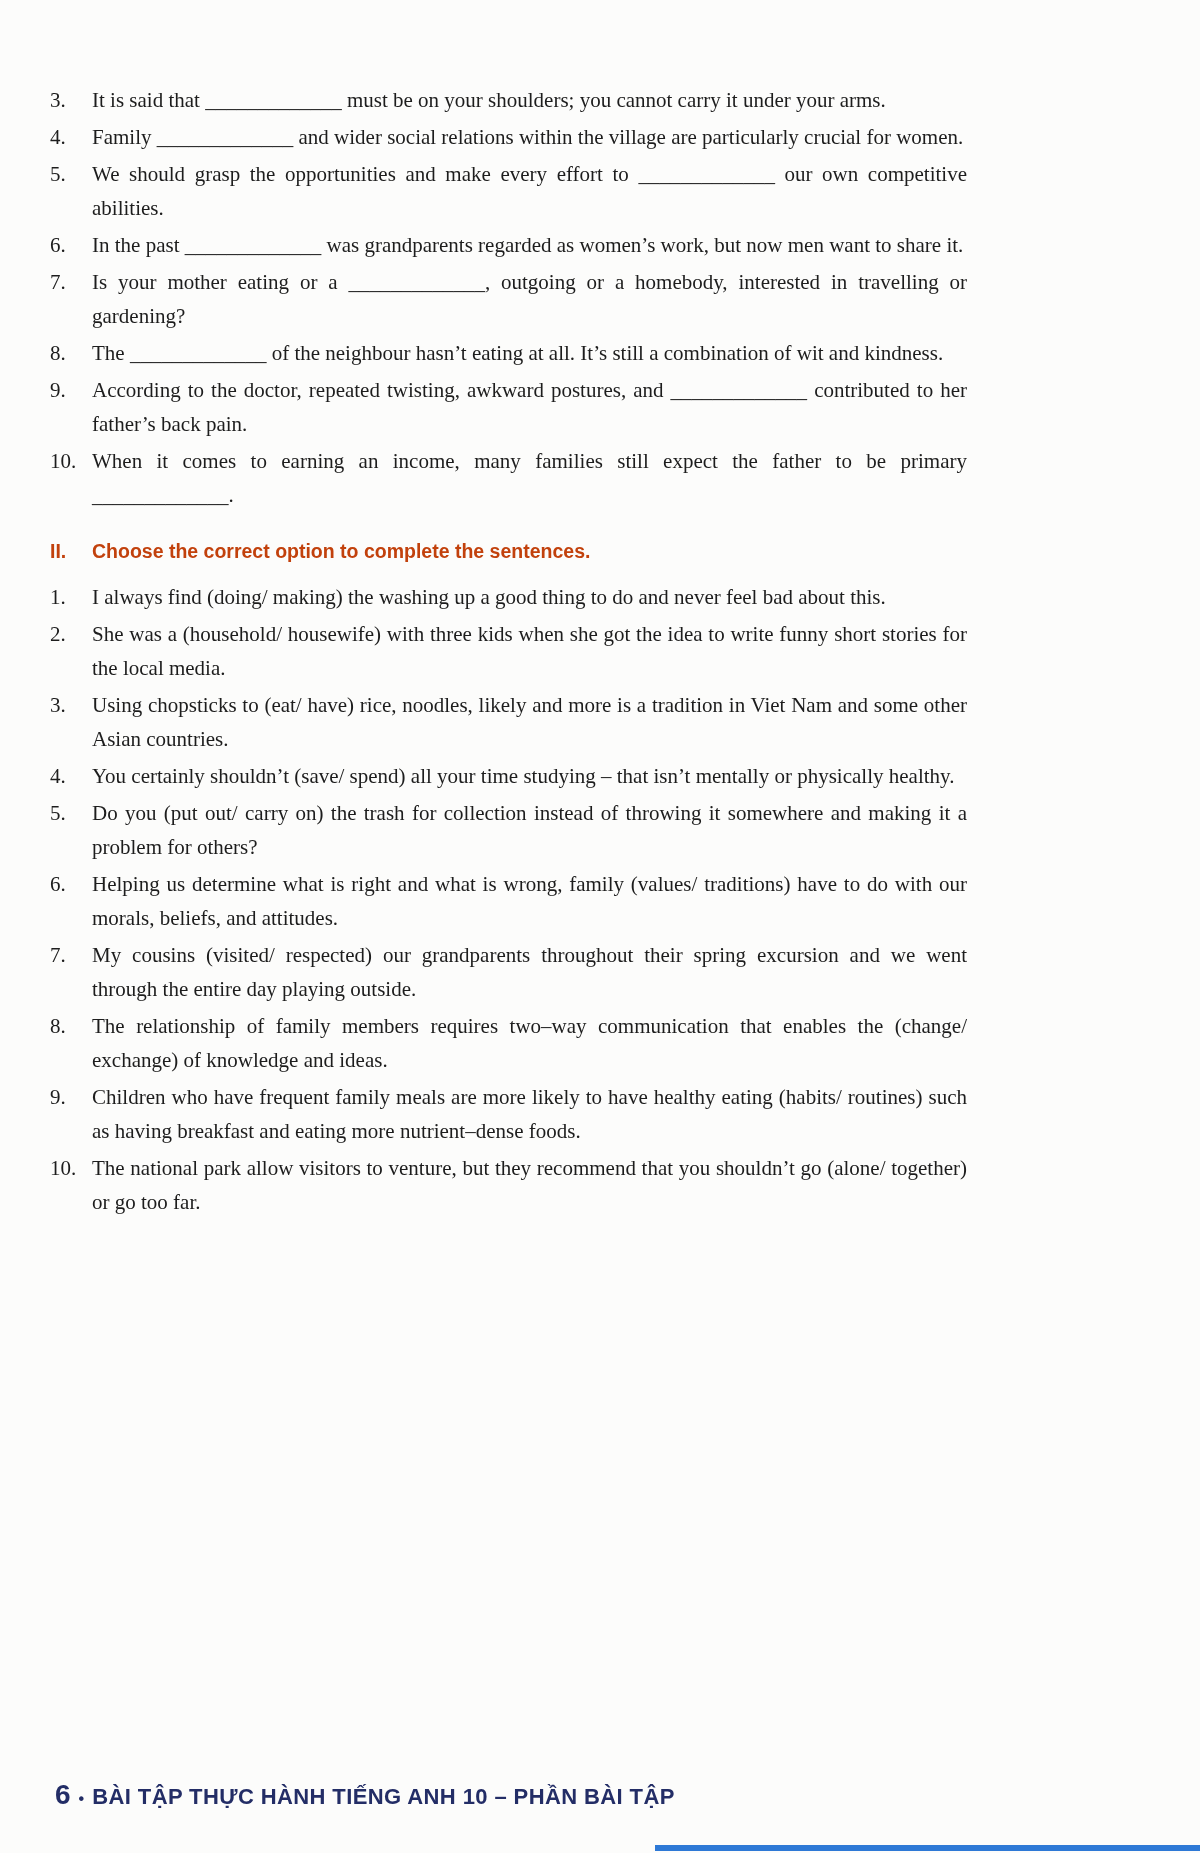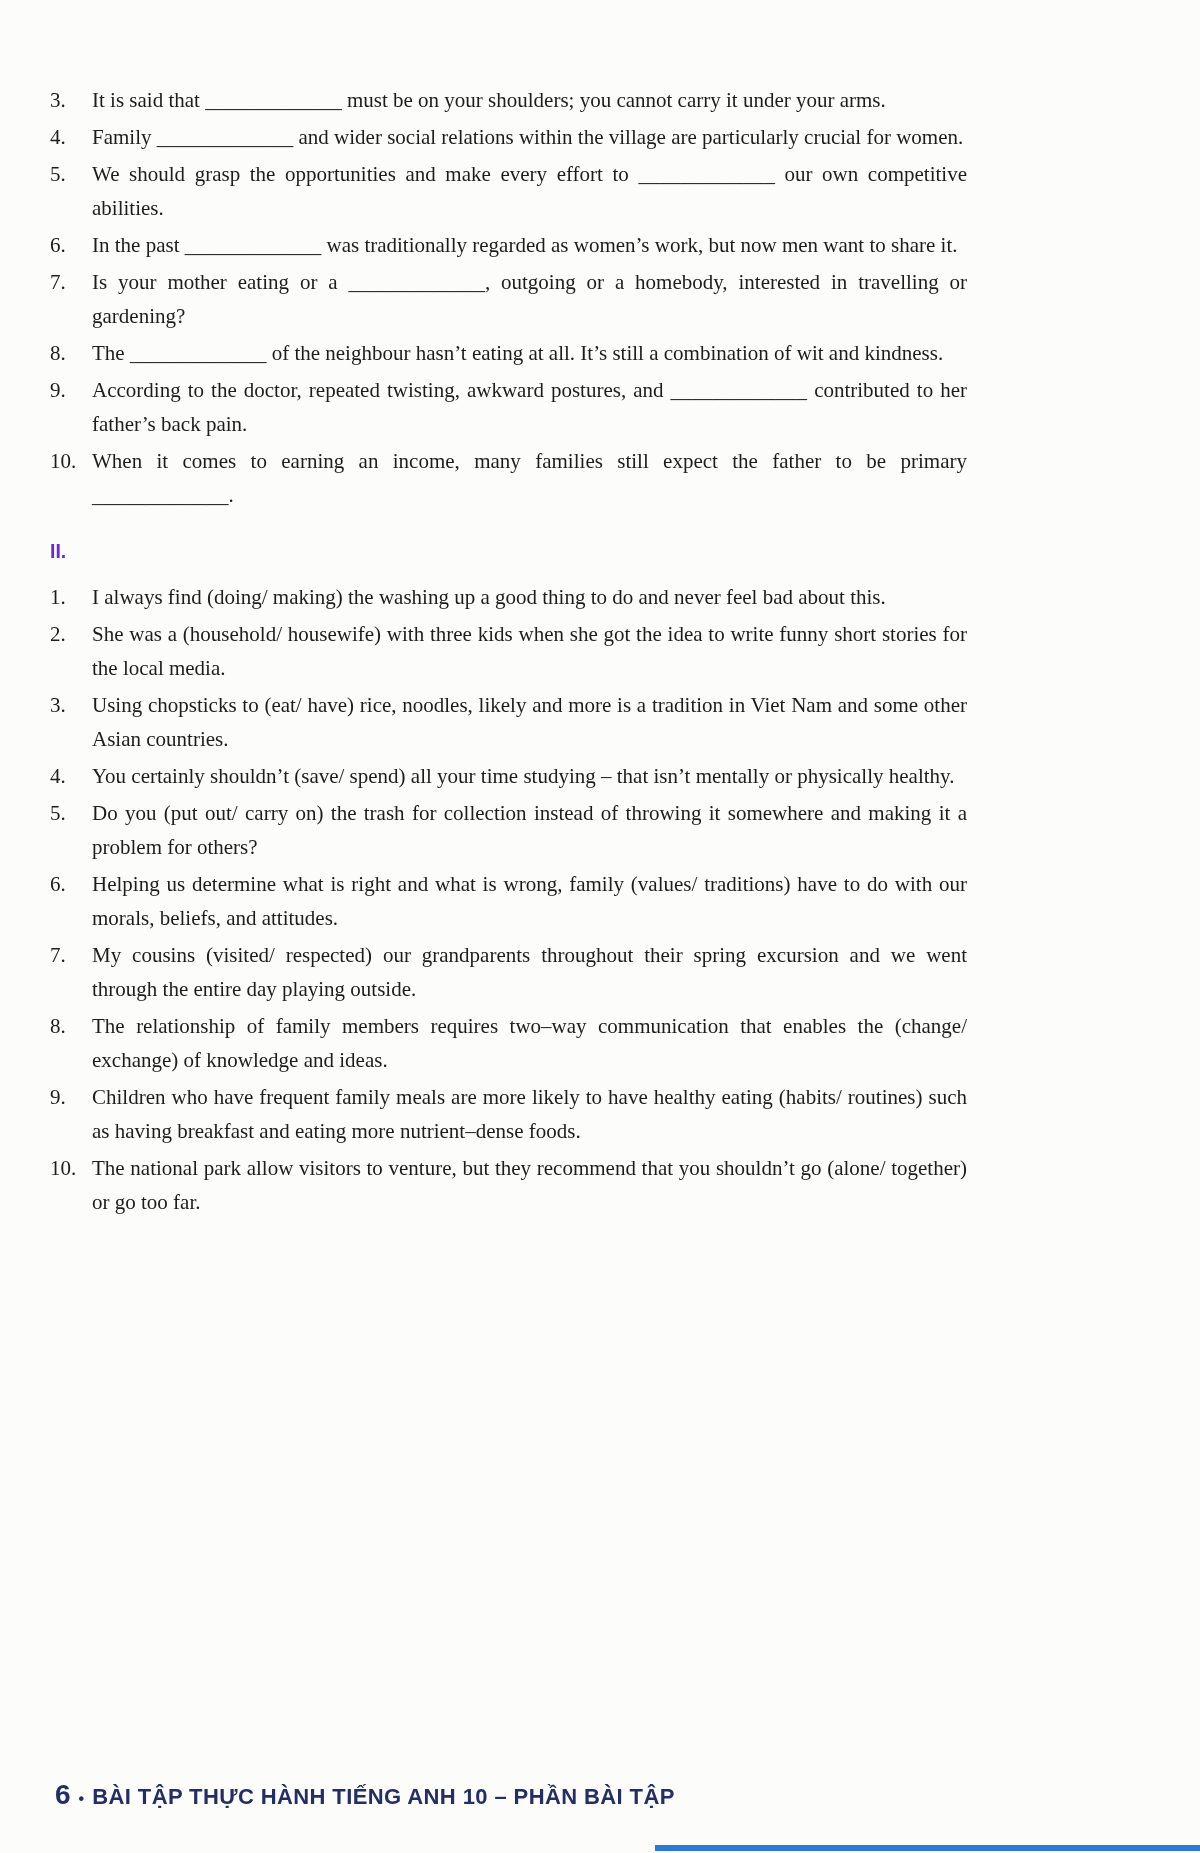--- a/index.html
+++ b/index.html
@@ -34,21 +34,21 @@
     text-align: justify;
   }
   .heading {
     display: flex;
     font-family: "Liberation Sans", "DejaVu Sans", sans-serif;
     font-weight: 700;
     font-size: 19.5px;
     line-height: 30px;
     margin-top: 24px;
     margin-bottom: 14px;
-    color: #6d28d9;
+    color: #c2410c;
   }
   .heading .num { flex: 0 0 42px; }
   .footer {
     position: absolute;
     left: 55px;
     bottom: 42px;
     display: flex;
     align-items: baseline;
     color: #232d66;
     font-family: "Liberation Sans", "DejaVu Sans", sans-serif;
@@ -90,21 +90,21 @@
       <div class="item">
         <span class="num">4.</span>
         <span class="txt">Family _____________ and wider social relations within the village are particularly crucial for women.</span>
       </div>
       <div class="item">
         <span class="num">5.</span>
         <span class="txt">We should grasp the opportunities and make every effort to _____________ our own competitive abilities.</span>
       </div>
       <div class="item">
         <span class="num">6.</span>
-        <span class="txt">In the past _____________ was traditionally regarded as women’s work, but now men want to share it.</span>
+        <span class="txt">In the past _____________ was grandparents regarded as women’s work, but now men want to share it.</span>
       </div>
       <div class="item">
         <span class="num">7.</span>
         <span class="txt">Is your mother eating or a _____________, outgoing or a homebody, interested in travelling or gardening?</span>
       </div>
       <div class="item">
         <span class="num">8.</span>
         <span class="txt">The _____________ of the neighbour hasn’t eating at all. It’s still a combination of wit and kindness.</span>
       </div>
       <div class="item">
@@ -112,20 +112,21 @@
         <span class="txt">According to the doctor, repeated twisting, awkward postures, and _____________ contributed to her father’s back pain.</span>
       </div>
       <div class="item">
         <span class="num">10.</span>
         <span class="txt">When it comes to earning an income, many families still expect the father to be primary _____________.</span>
       </div>
     </div>
 
     <div class="heading">
       <span class="num">II.</span>
+      <span class="htxt">Choose the correct option to complete the sentences.</span>
     </div>
 
     <div>
       <div class="item">
         <span class="num">1.</span>
         <span class="txt">I always find (doing/ making) the washing up a good thing to do and never feel bad about this.</span>
       </div>
       <div class="item">
         <span class="num">2.</span>
         <span class="txt">She was a (household/ housewife) with three kids when she got the idea to write funny short stories for the local media.</span>

